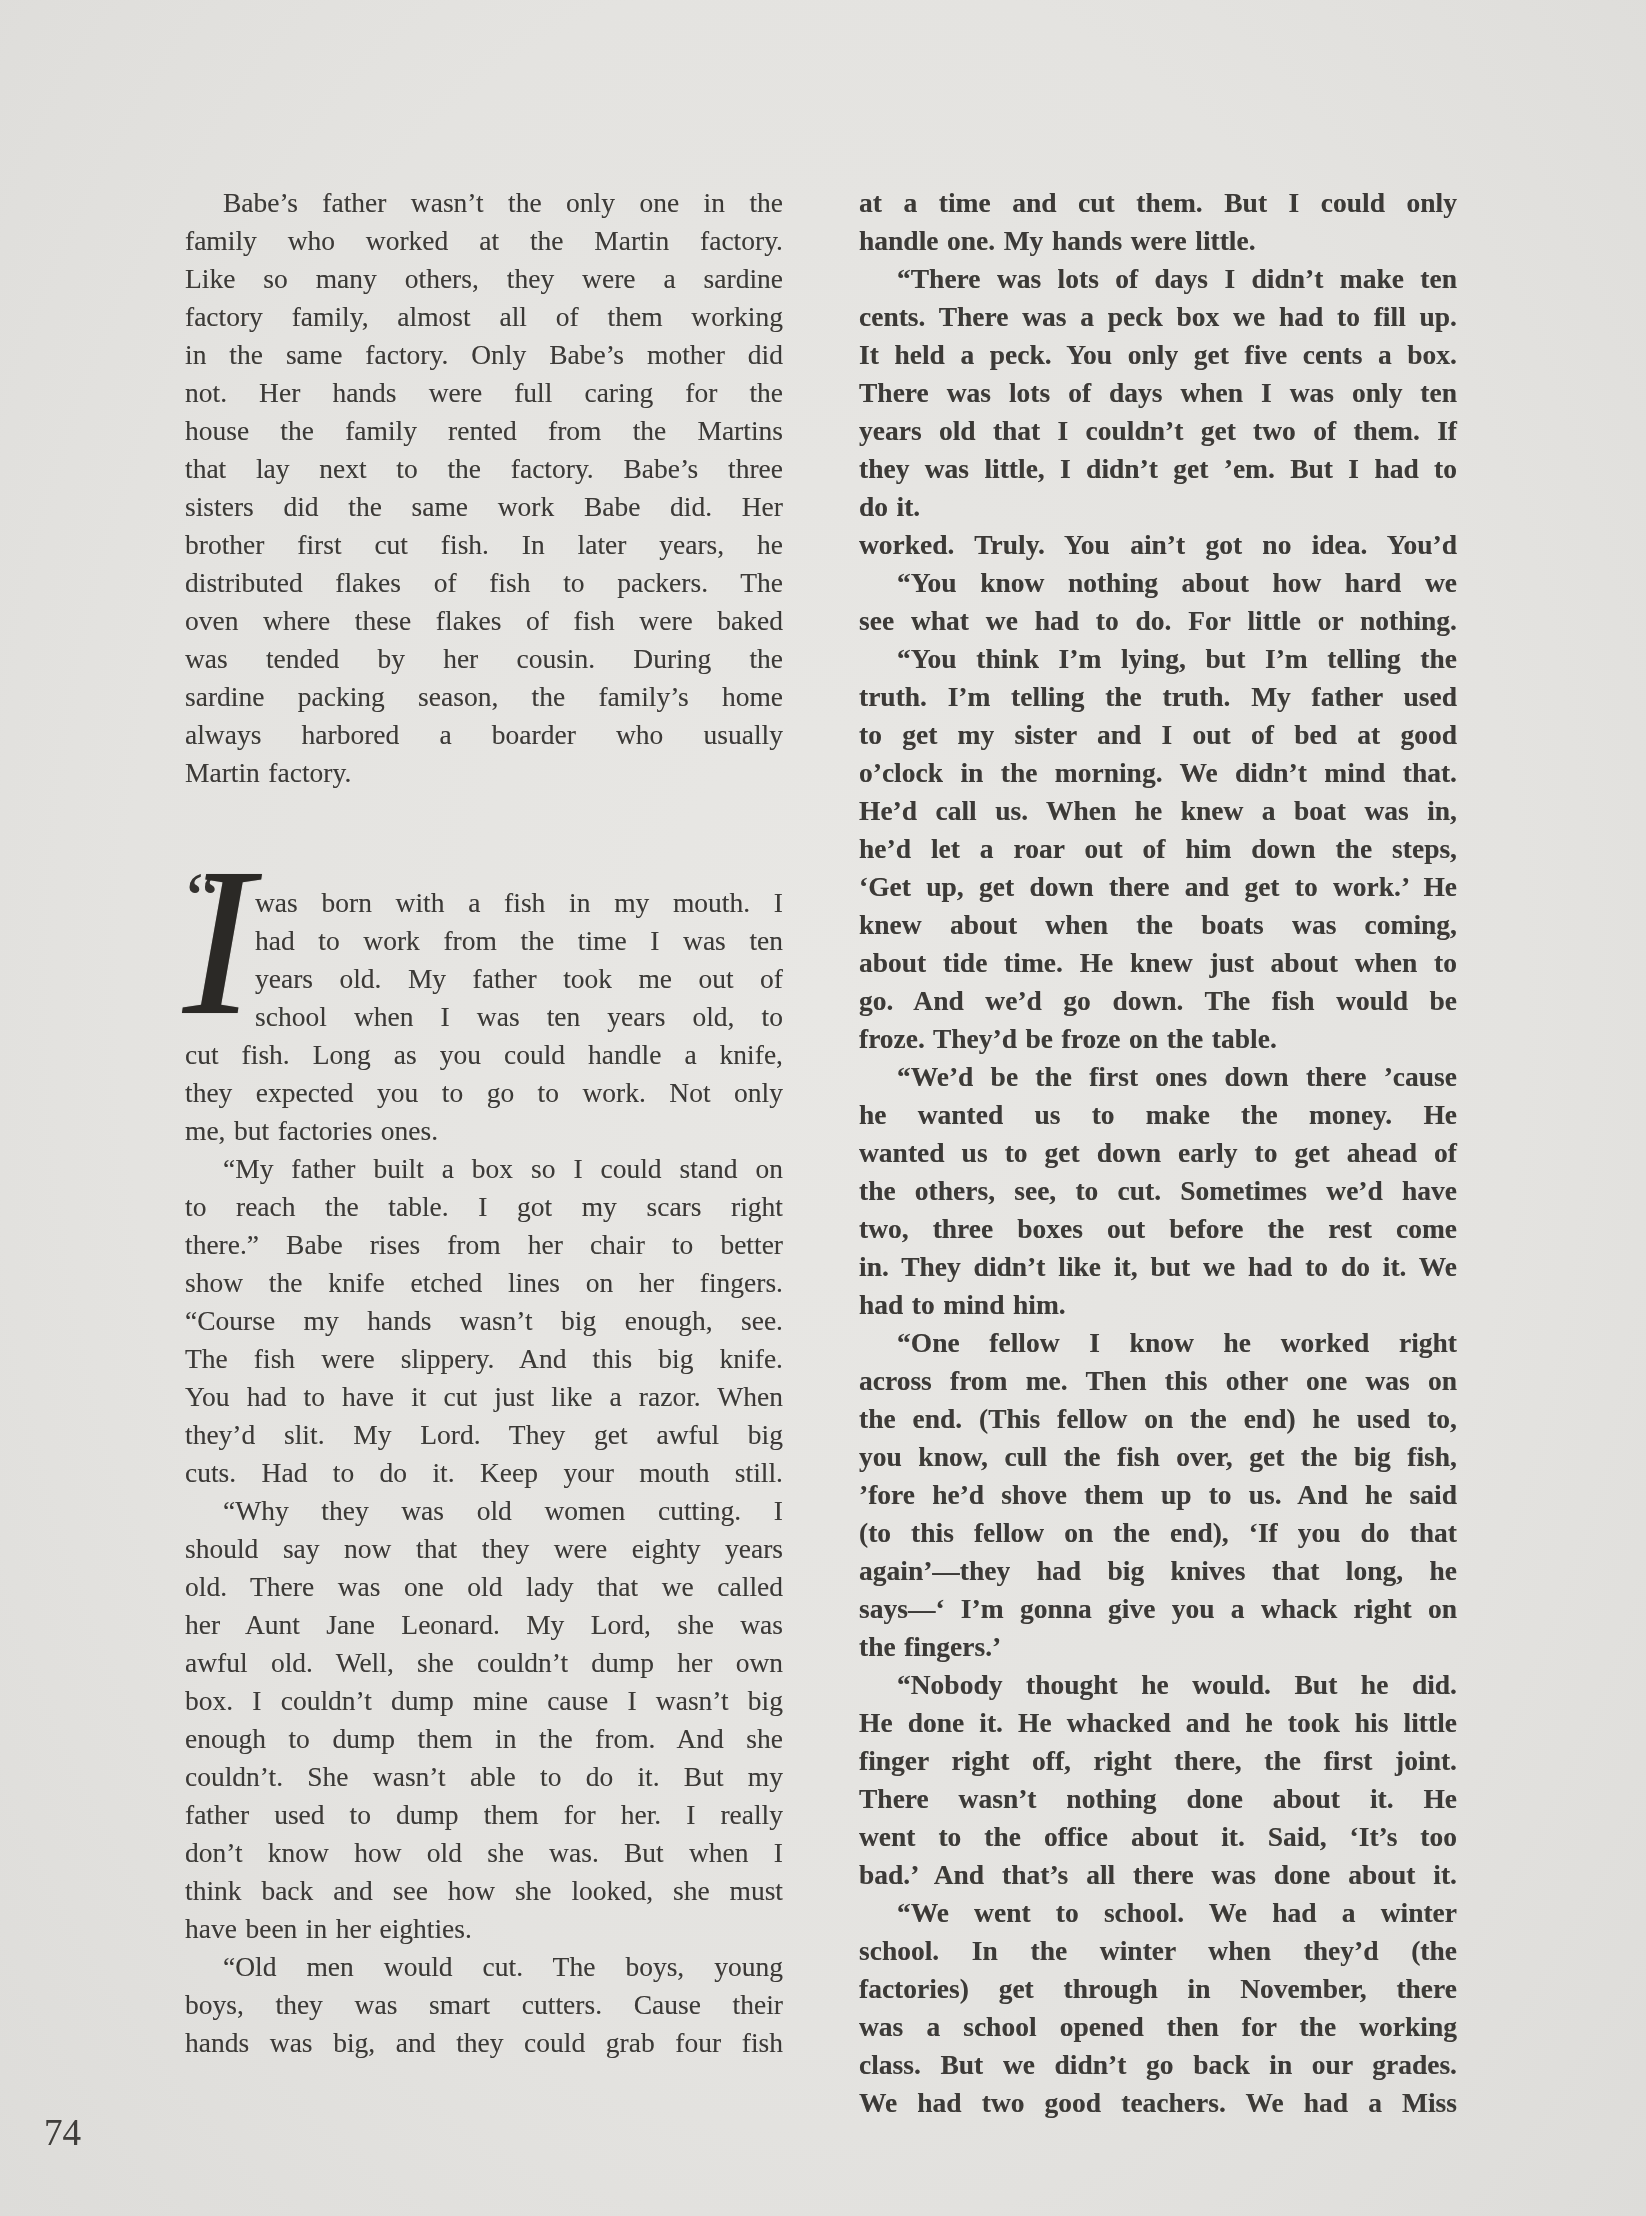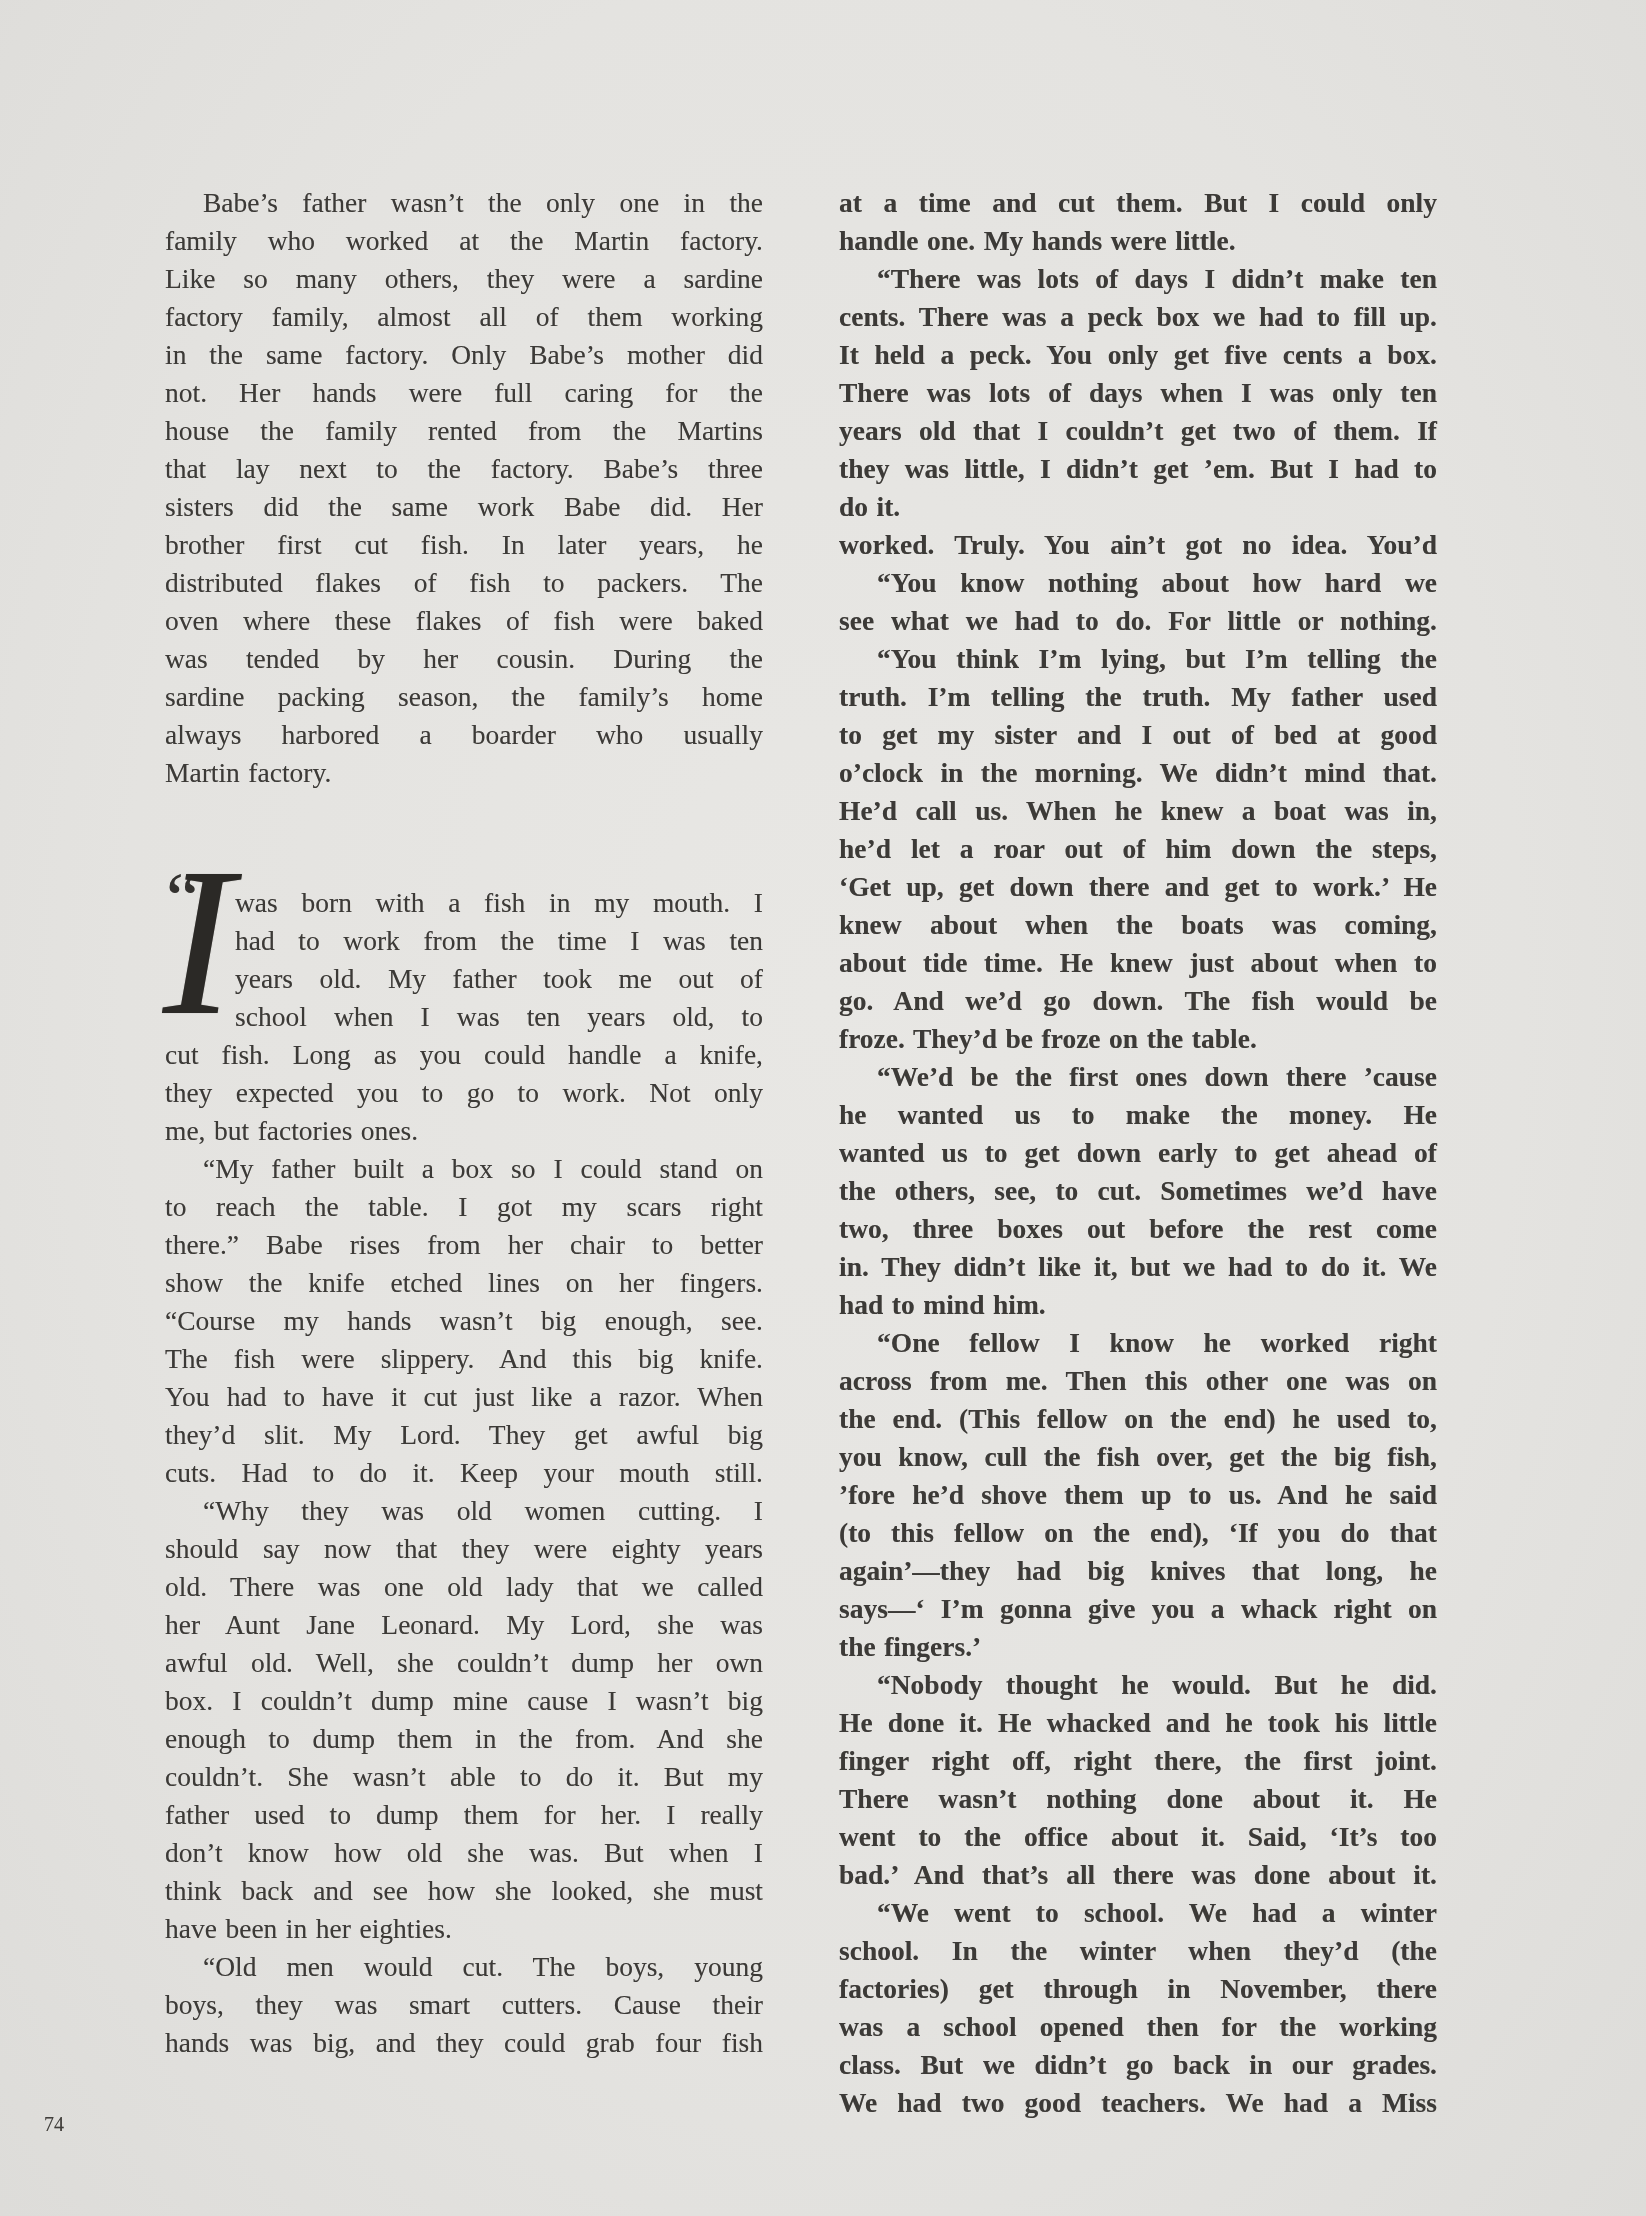--- a/index.html
+++ b/index.html
@@ -5,21 +5,21 @@
 <style>
   html,body{margin:0;padding:0;}
   body{
     width:1647px;height:2216px;position:relative;overflow:hidden;
     background:radial-gradient(ellipse at 50% 45%, #e8e7e4 0%, #e4e3e0 60%, #dddcd9 100%);
     font-family:"Liberation Serif","DejaVu Serif",serif;
     color:#3c3a37;
     text-shadow:0 0 0.4px rgba(60,58,55,0.35);
   }
   .col{
-    position:absolute;top:184px;width:598px;
+    position:absolute;top:184px;width:598px;margin-left:20px;
   }
   #col-left{left:165px;}
   #col-right{left:839px;font-weight:bold;}
   .para{margin:0;}
   .line{
     font-size:27.5px;line-height:38px;
     text-align:justify;word-spacing:0.06em;
     white-space:normal;
   }
   .line.j{text-align-last:justify;}
@@ -32,21 +32,21 @@
     font-size:75px;line-height:1;color:#34322f;
     font-style:normal;
   }
   .dc-initial{
     position:absolute;left:-2.2px;top:-49px;
     font-size:213px;line-height:1;font-style:italic;
     color:#2b2926;text-shadow:0 0 0.9px rgba(40,38,35,0.4);
   }
   .folio{
     position:absolute;left:44px;top:2114px;
-    font-size:20px;line-height:1;color:#413f3c;
+    font-size:37px;line-height:1;color:#413f3c;
   }
 </style>
 </head>
 <body>
 
 <div class="col" id="col-left">
     <div class="para">
       <div class="line j ind">Babe’s father wasn’t the only one in the</div>
       <div class="line j">family who worked at the Martin factory.</div>
       <div class="line j">Like so many others, they were a sardine</div>

